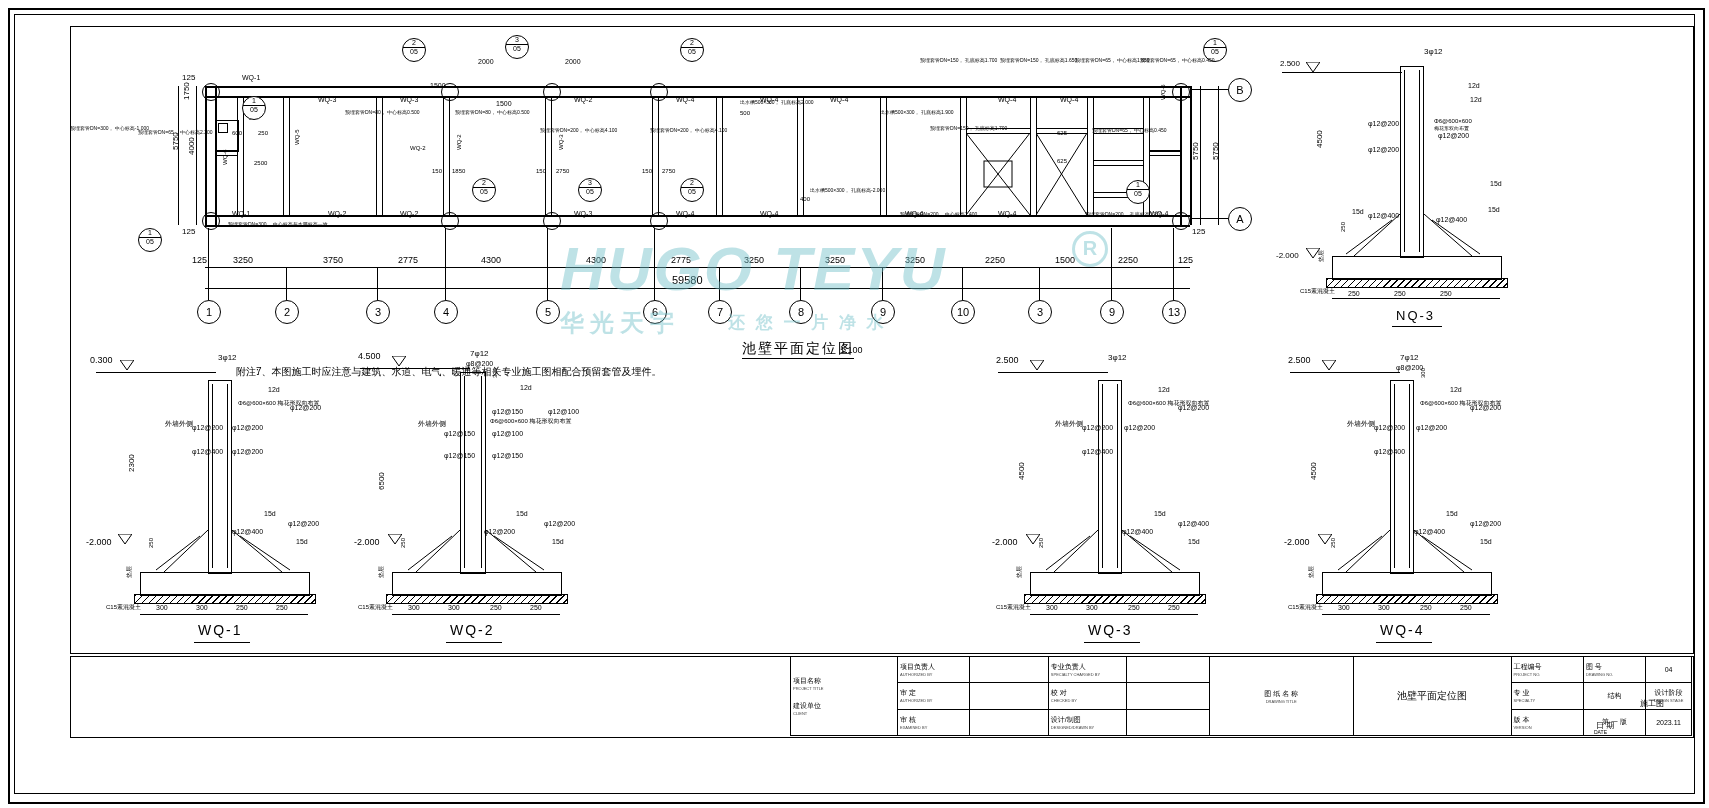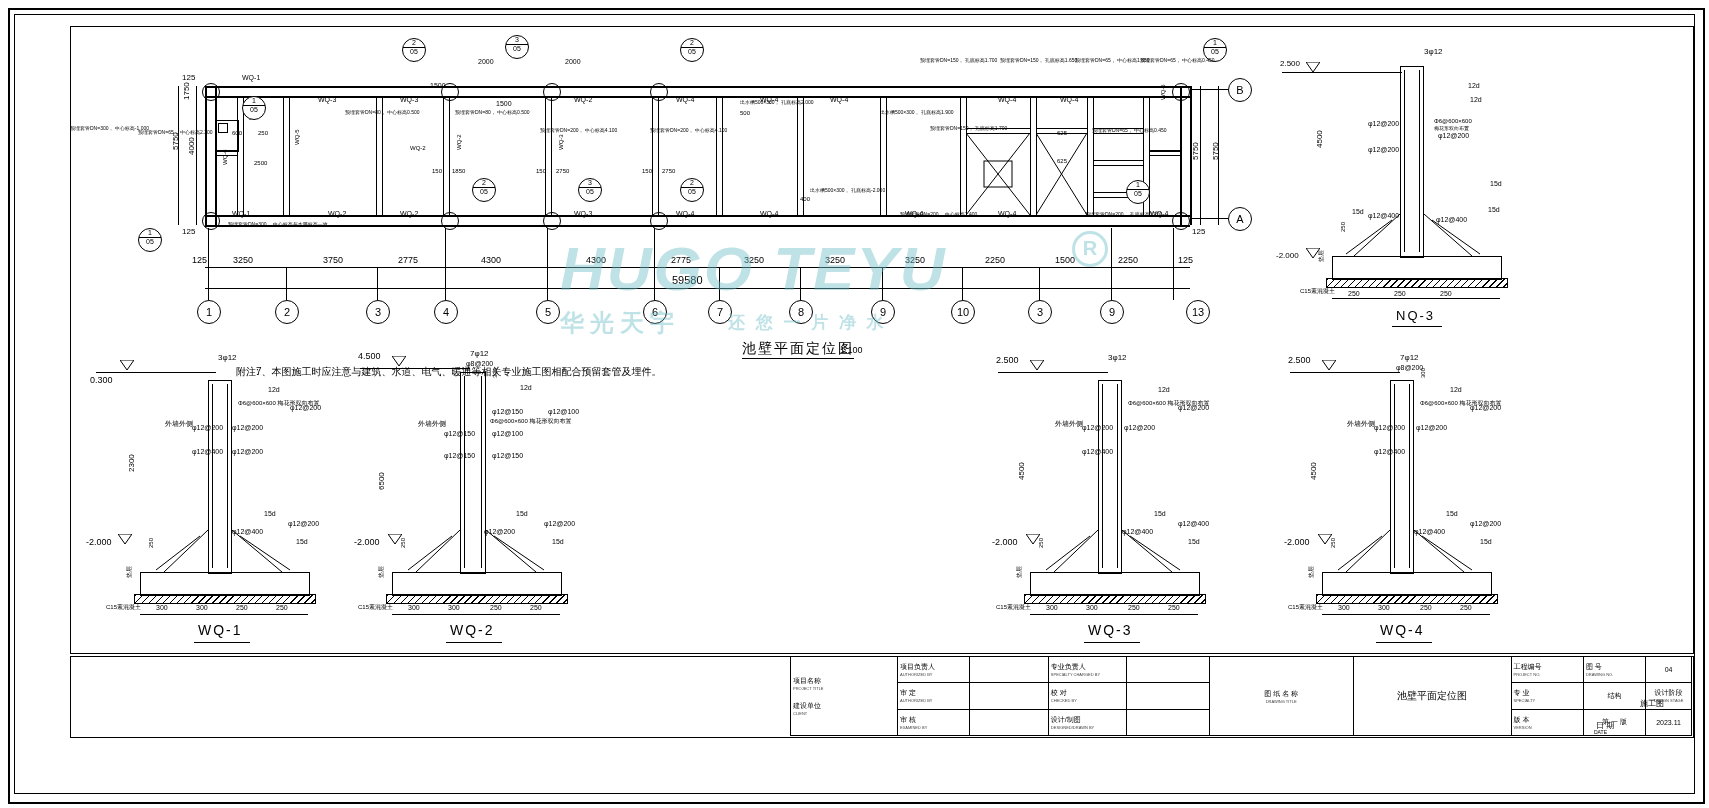--- a/index.html
+++ b/index.html
@@ -150,21 +150,21 @@
     </div>
   <div class="gridcirc" style="left:951px;top:300px;">
       <span>10</span>
     </div>
   <div class="gridcirc" style="left:1028px;top:300px;">
       <span>3</span>
     </div>
   <div class="gridcirc" style="left:1100px;top:300px;">
       <span>9</span>
     </div>
-  <div class="gridcirc" style="left:1162px;top:300px;margin-left:24px;">
+  <div class="gridcirc" style="left:1162px;top:300px;">
       <span>13</span>
     </div>
 
   <div class="ln v" style="left:208px;top:228px;height:72px;"></div>
   <div class="ln v" style="left:286px;top:268px;height:32px;"></div>
   <div class="ln v" style="left:377px;top:268px;height:32px;"></div>
   <div class="ln v" style="left:445px;top:228px;height:72px;"></div>
   <div class="ln v" style="left:547px;top:228px;height:72px;"></div>
   <div class="ln v" style="left:654px;top:228px;height:72px;"></div>
   <div class="ln v" style="left:719px;top:268px;height:32px;"></div>
@@ -408,21 +408,21 @@
     <div style="position:absolute;left:208px;top:380px;width:22px;height:192px;border:1px solid #000;"></div>
     <div style="position:absolute;left:212px;top:384px;width:14px;height:184px;border-left:1px solid #000;border-right:1px solid #000;"></div>
     <div style="position:absolute;left:140px;top:572px;width:168px;height:22px;border:1px solid #000;"></div>
     <div style="position:absolute;left:134px;top:594px;width:180px;height:8px;border:1px solid #000;background:repeating-linear-gradient(135deg,#000 0 1px,transparent 1px 5px);"></div>
     <svg style="position:absolute;left:140px;top:530px;" width="172" height="44">
       <line x1="68" y1="0" x2="24" y2="42" stroke="#000"></line>
       <line x1="92" y1="0" x2="142" y2="42" stroke="#000"></line>
       <line x1="60" y1="6" x2="16" y2="40" stroke="#000"></line>
       <line x1="100" y1="6" x2="150" y2="40" stroke="#000"></line>
     </svg>
-    <span class="txt t9" style="left:90px;top:376px;">0.300</span>
+    <span class="txt t9" style="left:90px;top:356px;">0.300</span>
     <svg style="position:absolute;left:120px;top:360px;" width="14" height="10">
         <polygon points="0,0 14,0 7,10" fill="none" stroke="#000"></polygon>
       </svg>
     <div class="ln h" style="left:96px;top:372px;width:120px;"></div>
     <span class="txt t9" style="left:86px;top:538px;">-2.000</span>
     <svg style="position:absolute;left:118px;top:534px;" width="14" height="10">
         <polygon points="0,0 14,0 7,10" fill="none" stroke="#000"></polygon>
       </svg>
     <span class="txt t8" style="left:218px;top:354px;">3φ12</span>
     <span class="txt t7" style="left:268px;top:386px;">12d</span>

